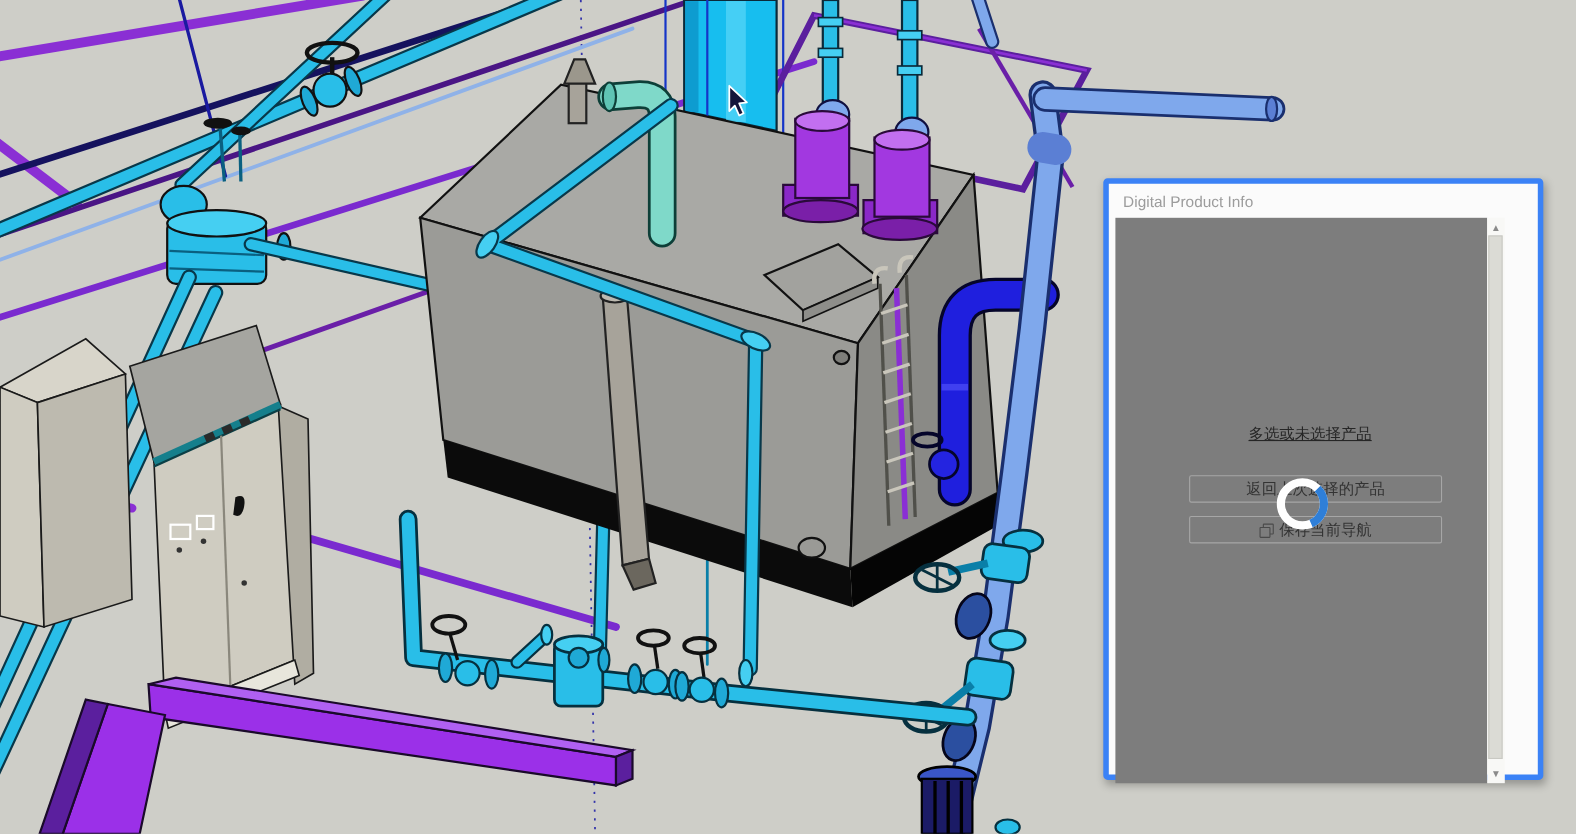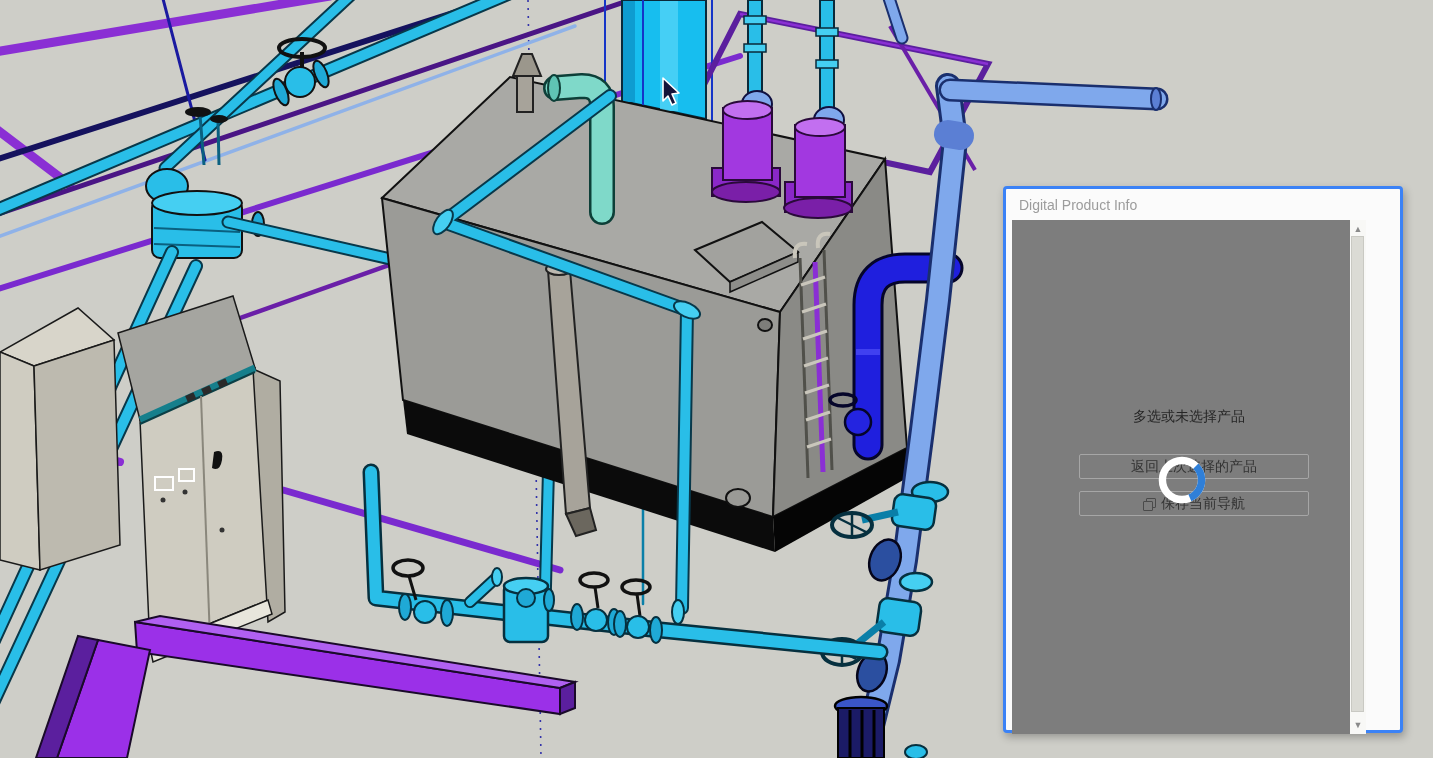--- a/index.html
+++ b/index.html
@@ -1,28 +1,28 @@
 <!DOCTYPE html>
 <html><head>
 <meta charset="utf-8">
 <style>
   html,body{margin:0;padding:0;}
   body{width:1433px;height:758px;position:relative;overflow:hidden;
        font-family:"Liberation Sans",sans-serif;background:#CECEC8;}
   #scene{position:absolute;left:0;top:0;width:1433px;height:758px;}
   
   .panel{position:absolute;left:1003px;top:162px;width:400px;height:547px;
-         background:#FBFBFB;border:3px solid #3b82f6;border-radius:4px;
-         box-shadow:2px 4px 8px rgba(0,0,0,.28);box-sizing:border-box;margin-top:24px;}
+         background:#FBFBFB;border:5px solid #3b82f6;border-radius:4px;
+         box-shadow:2px 4px 8px rgba(0,0,0,.28);box-sizing:border-box;}
   .panel-header{position:absolute;left:0;top:0;right:0;height:31px;}
   .panel-title{position:absolute;left:13px;top:8px;font-size:14px;color:#9C9C9C;}
   .panel-body{position:absolute;left:6px;top:31px;width:338px;height:514px;
               background:#7D7D7D;}
   .panel-msg{position:absolute;left:0;top:188px;width:354px;text-align:center;
-             font-size:14px;color:#262626;}
+             font-size:14px;color:#262626;text-decoration:underline;}
   .pbtn{position:absolute;left:67px;width:230px;height:25px;box-sizing:border-box;
         background:transparent;border:1px solid #A6A6A6;border-radius:2px;
         color:#333333;font-size:14px;font-family:"Liberation Sans",sans-serif;
         display:flex;align-items:center;justify-content:center;gap:6px;padding:0;}
   #btn-return{top:234px;}
   #btn-save{top:271px;}
   .save-icon{width:12px;height:12px;position:relative;display:inline-block;}
   .save-icon::before{content:"";position:absolute;left:3px;top:0;width:8px;height:8px;
         border:1.5px solid #4A4A4A;border-radius:1px;}
   .save-icon::after{content:"";position:absolute;left:0;top:3px;width:8px;height:8px;

